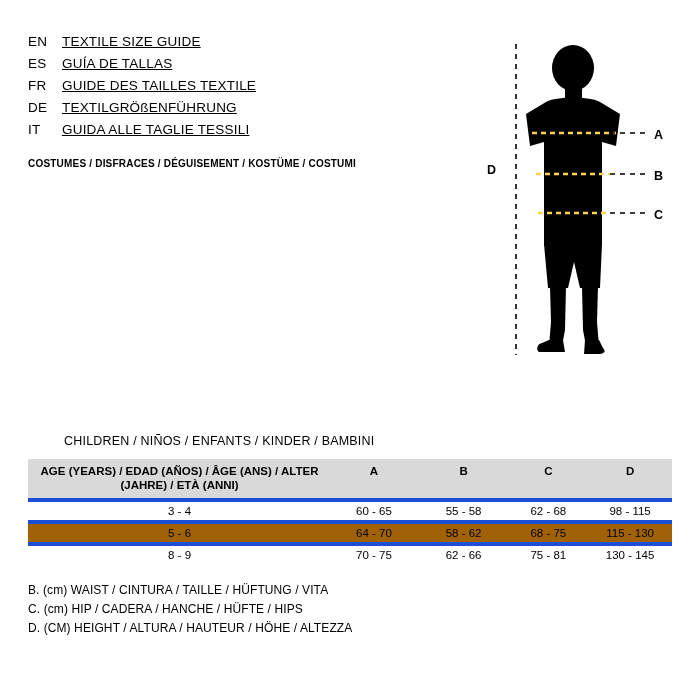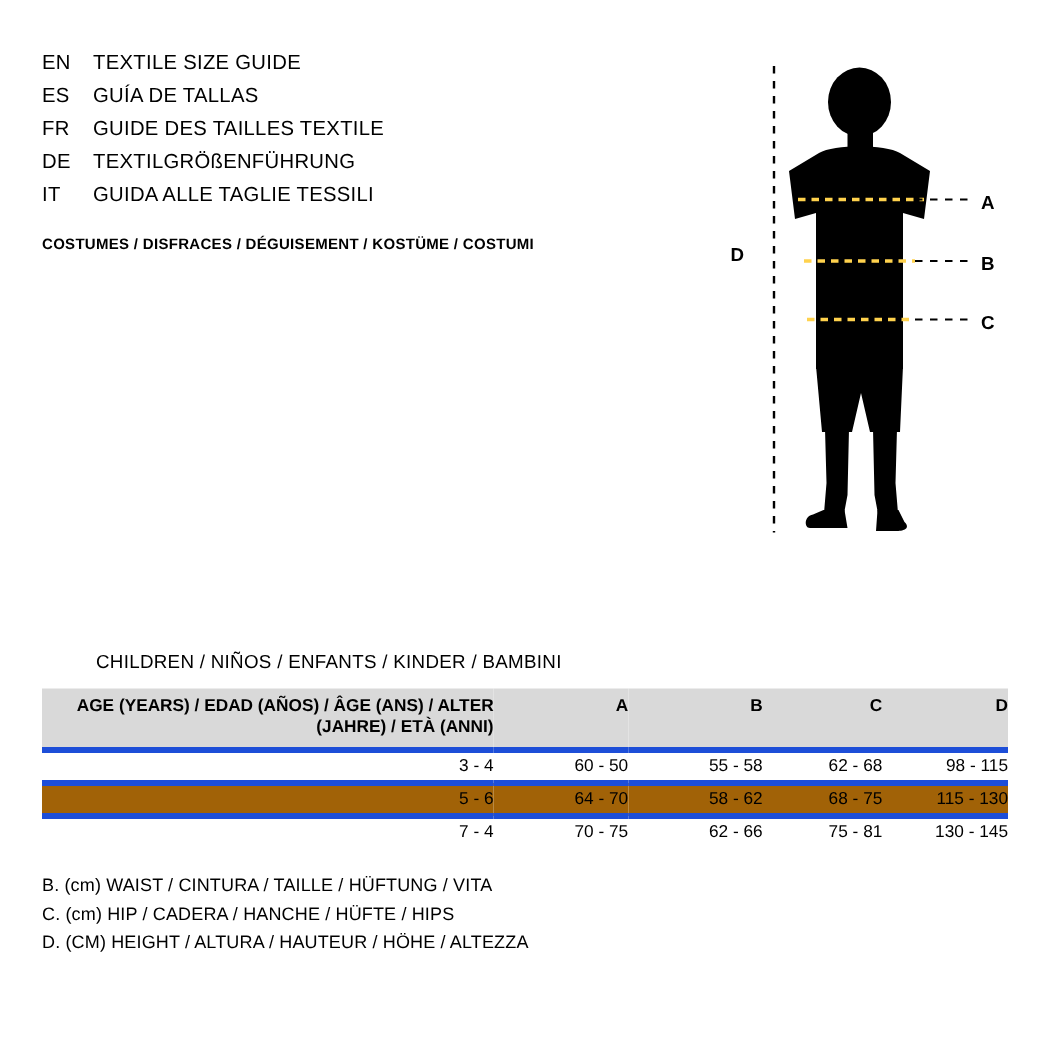--- a/index.html
+++ b/index.html
@@ -33,20 +33,21 @@
     height: 22px;
     font-size: 13.5px;
     letter-spacing: 0.2px;
   }
   .lang-code {
     width: 34px;
     flex: 0 0 34px;
   }
   .lang-text {
     flex: 1 1 auto;
+    text-decoration: underline;
   }
   .costumes-line {
     position: absolute;
     left: 28px;
     top: 158px;
     font-size: 10px;
     font-weight: bold;
     letter-spacing: 0.2px;
   }
 
@@ -87,21 +88,21 @@
     margin-bottom: 11px;
     margin-left: 36px;
   }
   table.size-table {
     border-collapse: collapse;
     width: 644px;
     font-size: 11.5px;
   }
   table.size-table th,
   table.size-table td {
-    text-align: right;
+    text-align: center;
     padding: 3px 0 3px 0;
     vertical-align: top;
     font-weight: normal;
   }
   table.size-table thead th {
     background: #d9d9d9;
     font-weight: bold;
     line-height: 1.25;
     padding-top: 5px;
     padding-bottom: 5px;
@@ -213,34 +214,34 @@
           <th class="first">AGE (YEARS) / EDAD (AÑOS) / ÂGE (ANS) / ALTER (JAHRE) / ETÀ (ANNI)</th>
           <th class="colA">A</th>
           <th class="colB">B</th>
           <th class="colC">C</th>
           <th class="colD">D</th>
         </tr>
       </thead>
       <tbody>
         <tr>
           <td class="first">3 - 4</td>
-          <td class="colA">60 - 50</td>
+          <td class="colA">60 - 65</td>
           <td class="colB">55 - 58</td>
           <td class="colC">62 - 68</td>
           <td class="colD">98 - 115</td>
         </tr>
         <tr class="alt">
           <td class="first">5 - 6</td>
           <td class="colA">64 - 70</td>
           <td class="colB">58 - 62</td>
           <td class="colC">68 - 75</td>
           <td class="colD">115 - 130</td>
         </tr>
         <tr>
-          <td class="first">7 - 4</td>
+          <td class="first">8 - 9</td>
           <td class="colA">70 - 75</td>
           <td class="colB">62 - 66</td>
           <td class="colC">75 - 81</td>
           <td class="colD">130 - 145</td>
         </tr>
       </tbody>
     </table>
   </div>
 
   <div class="legend">

